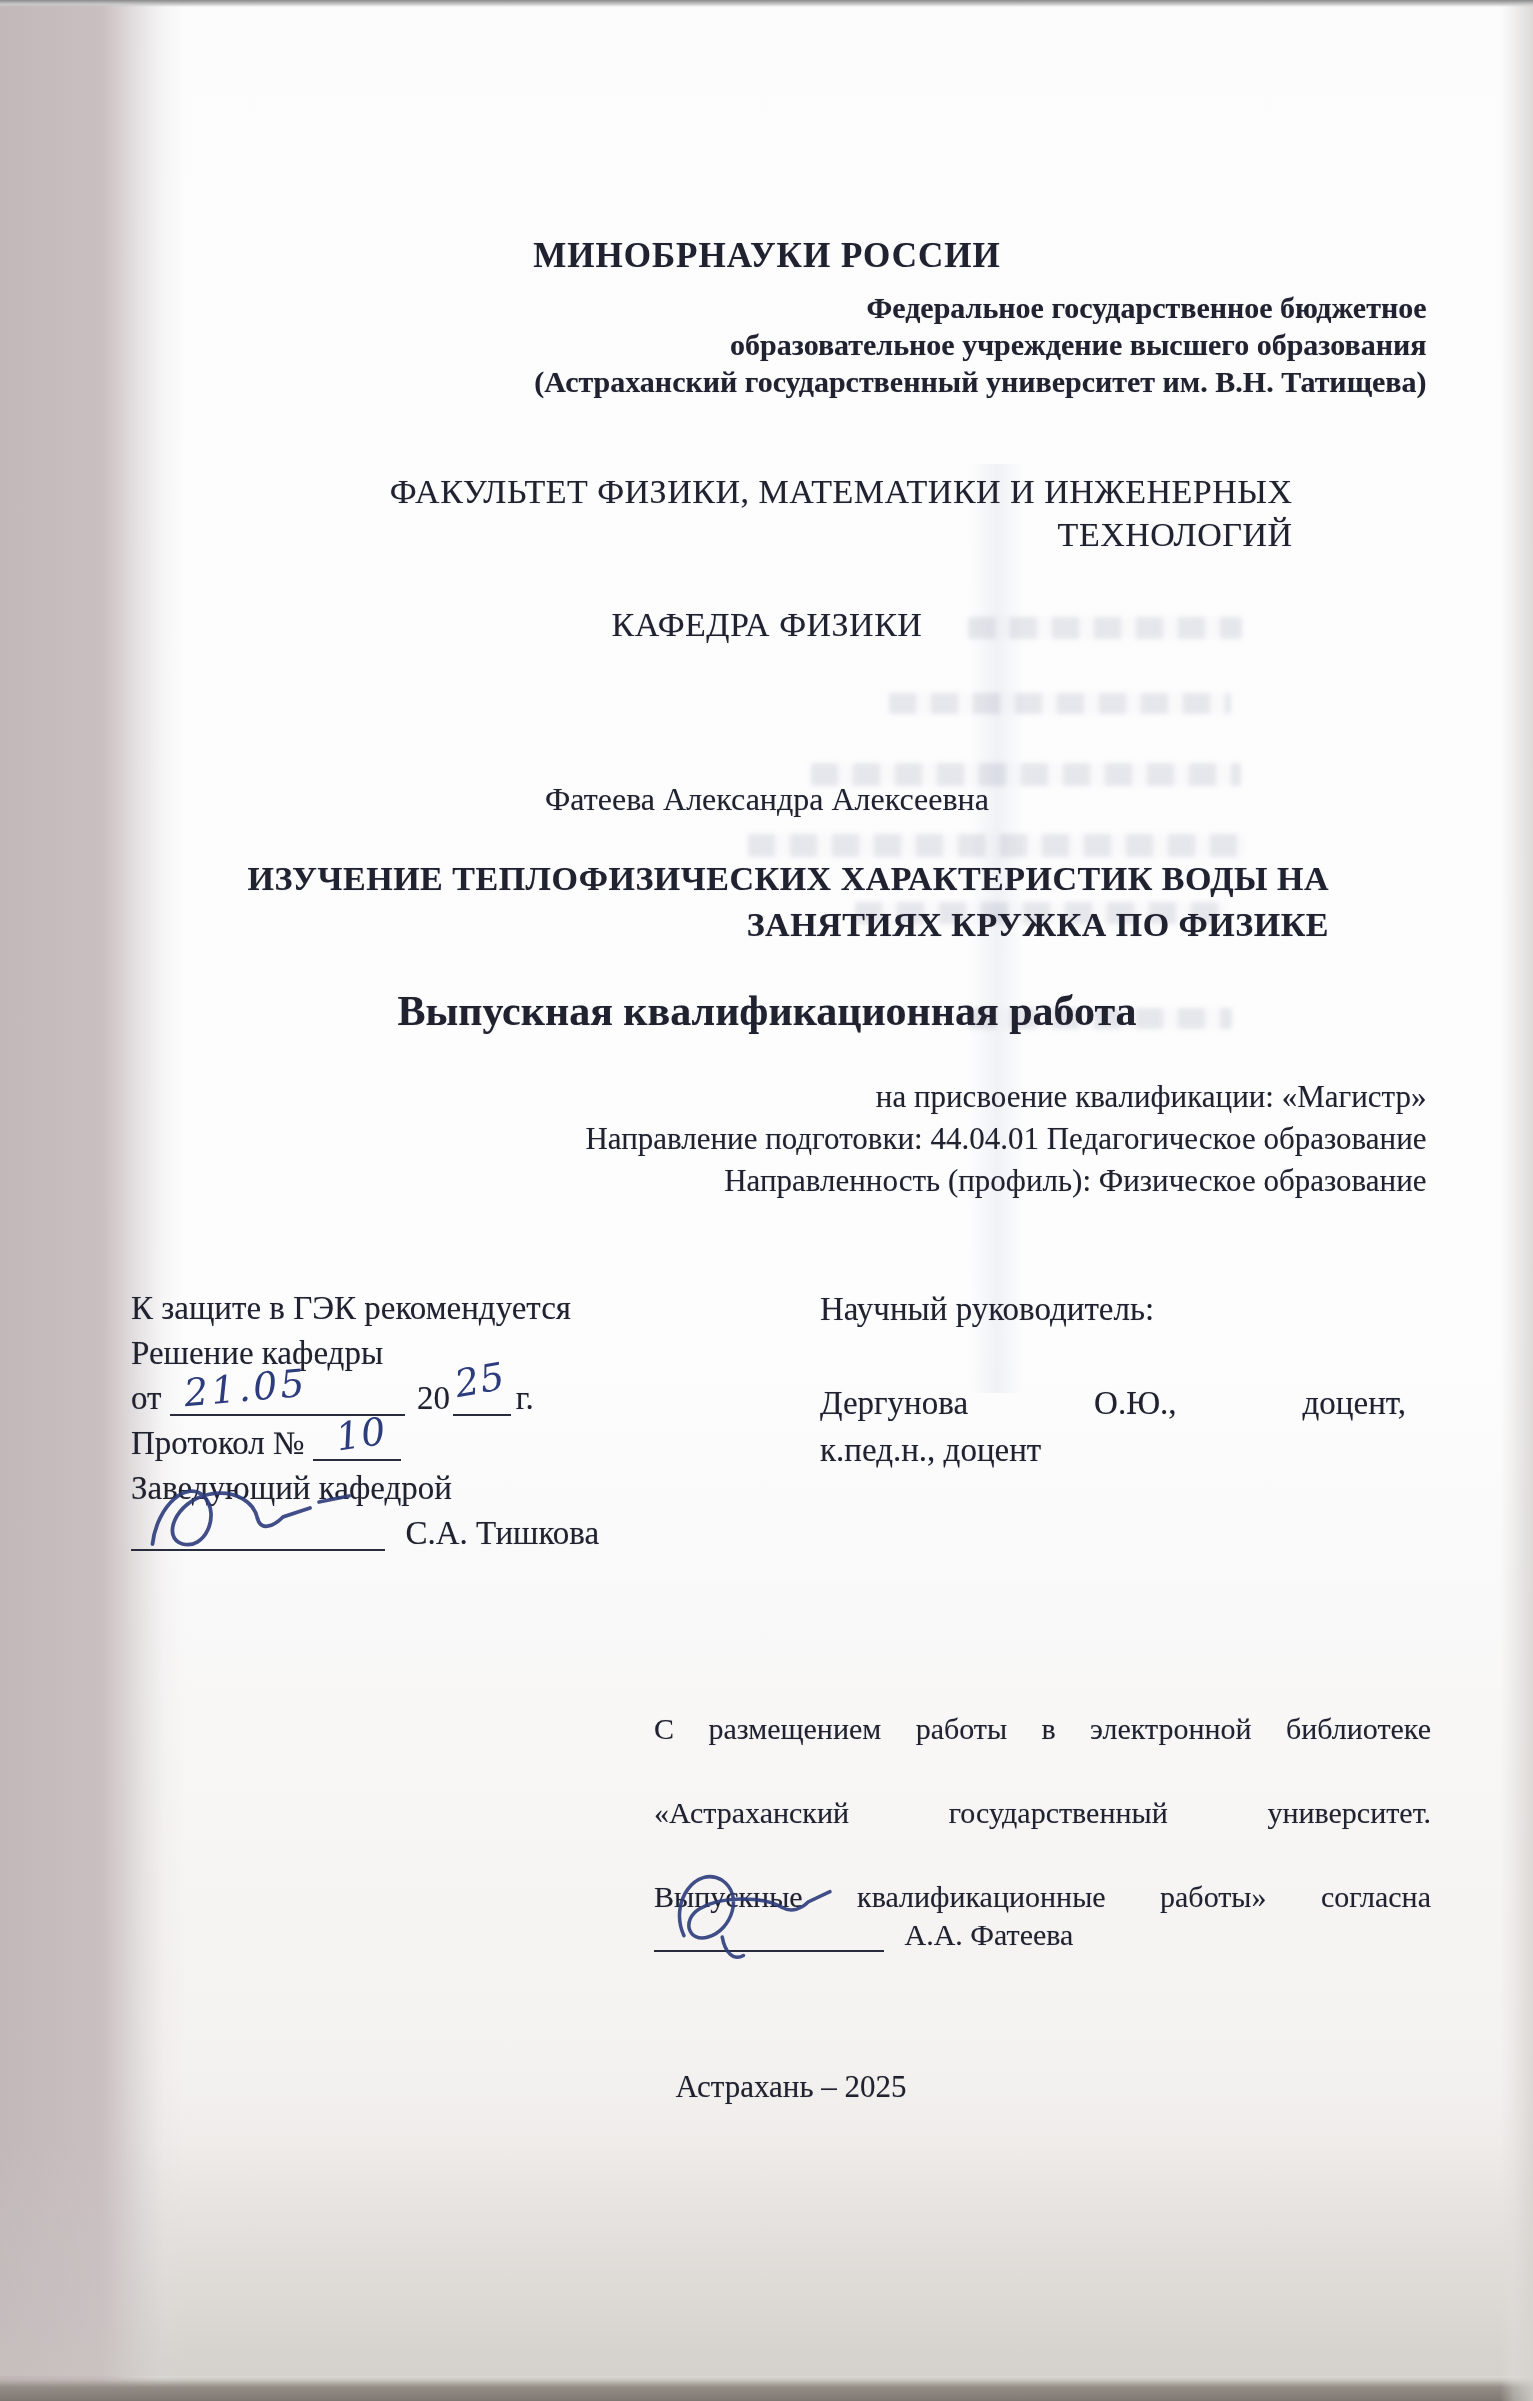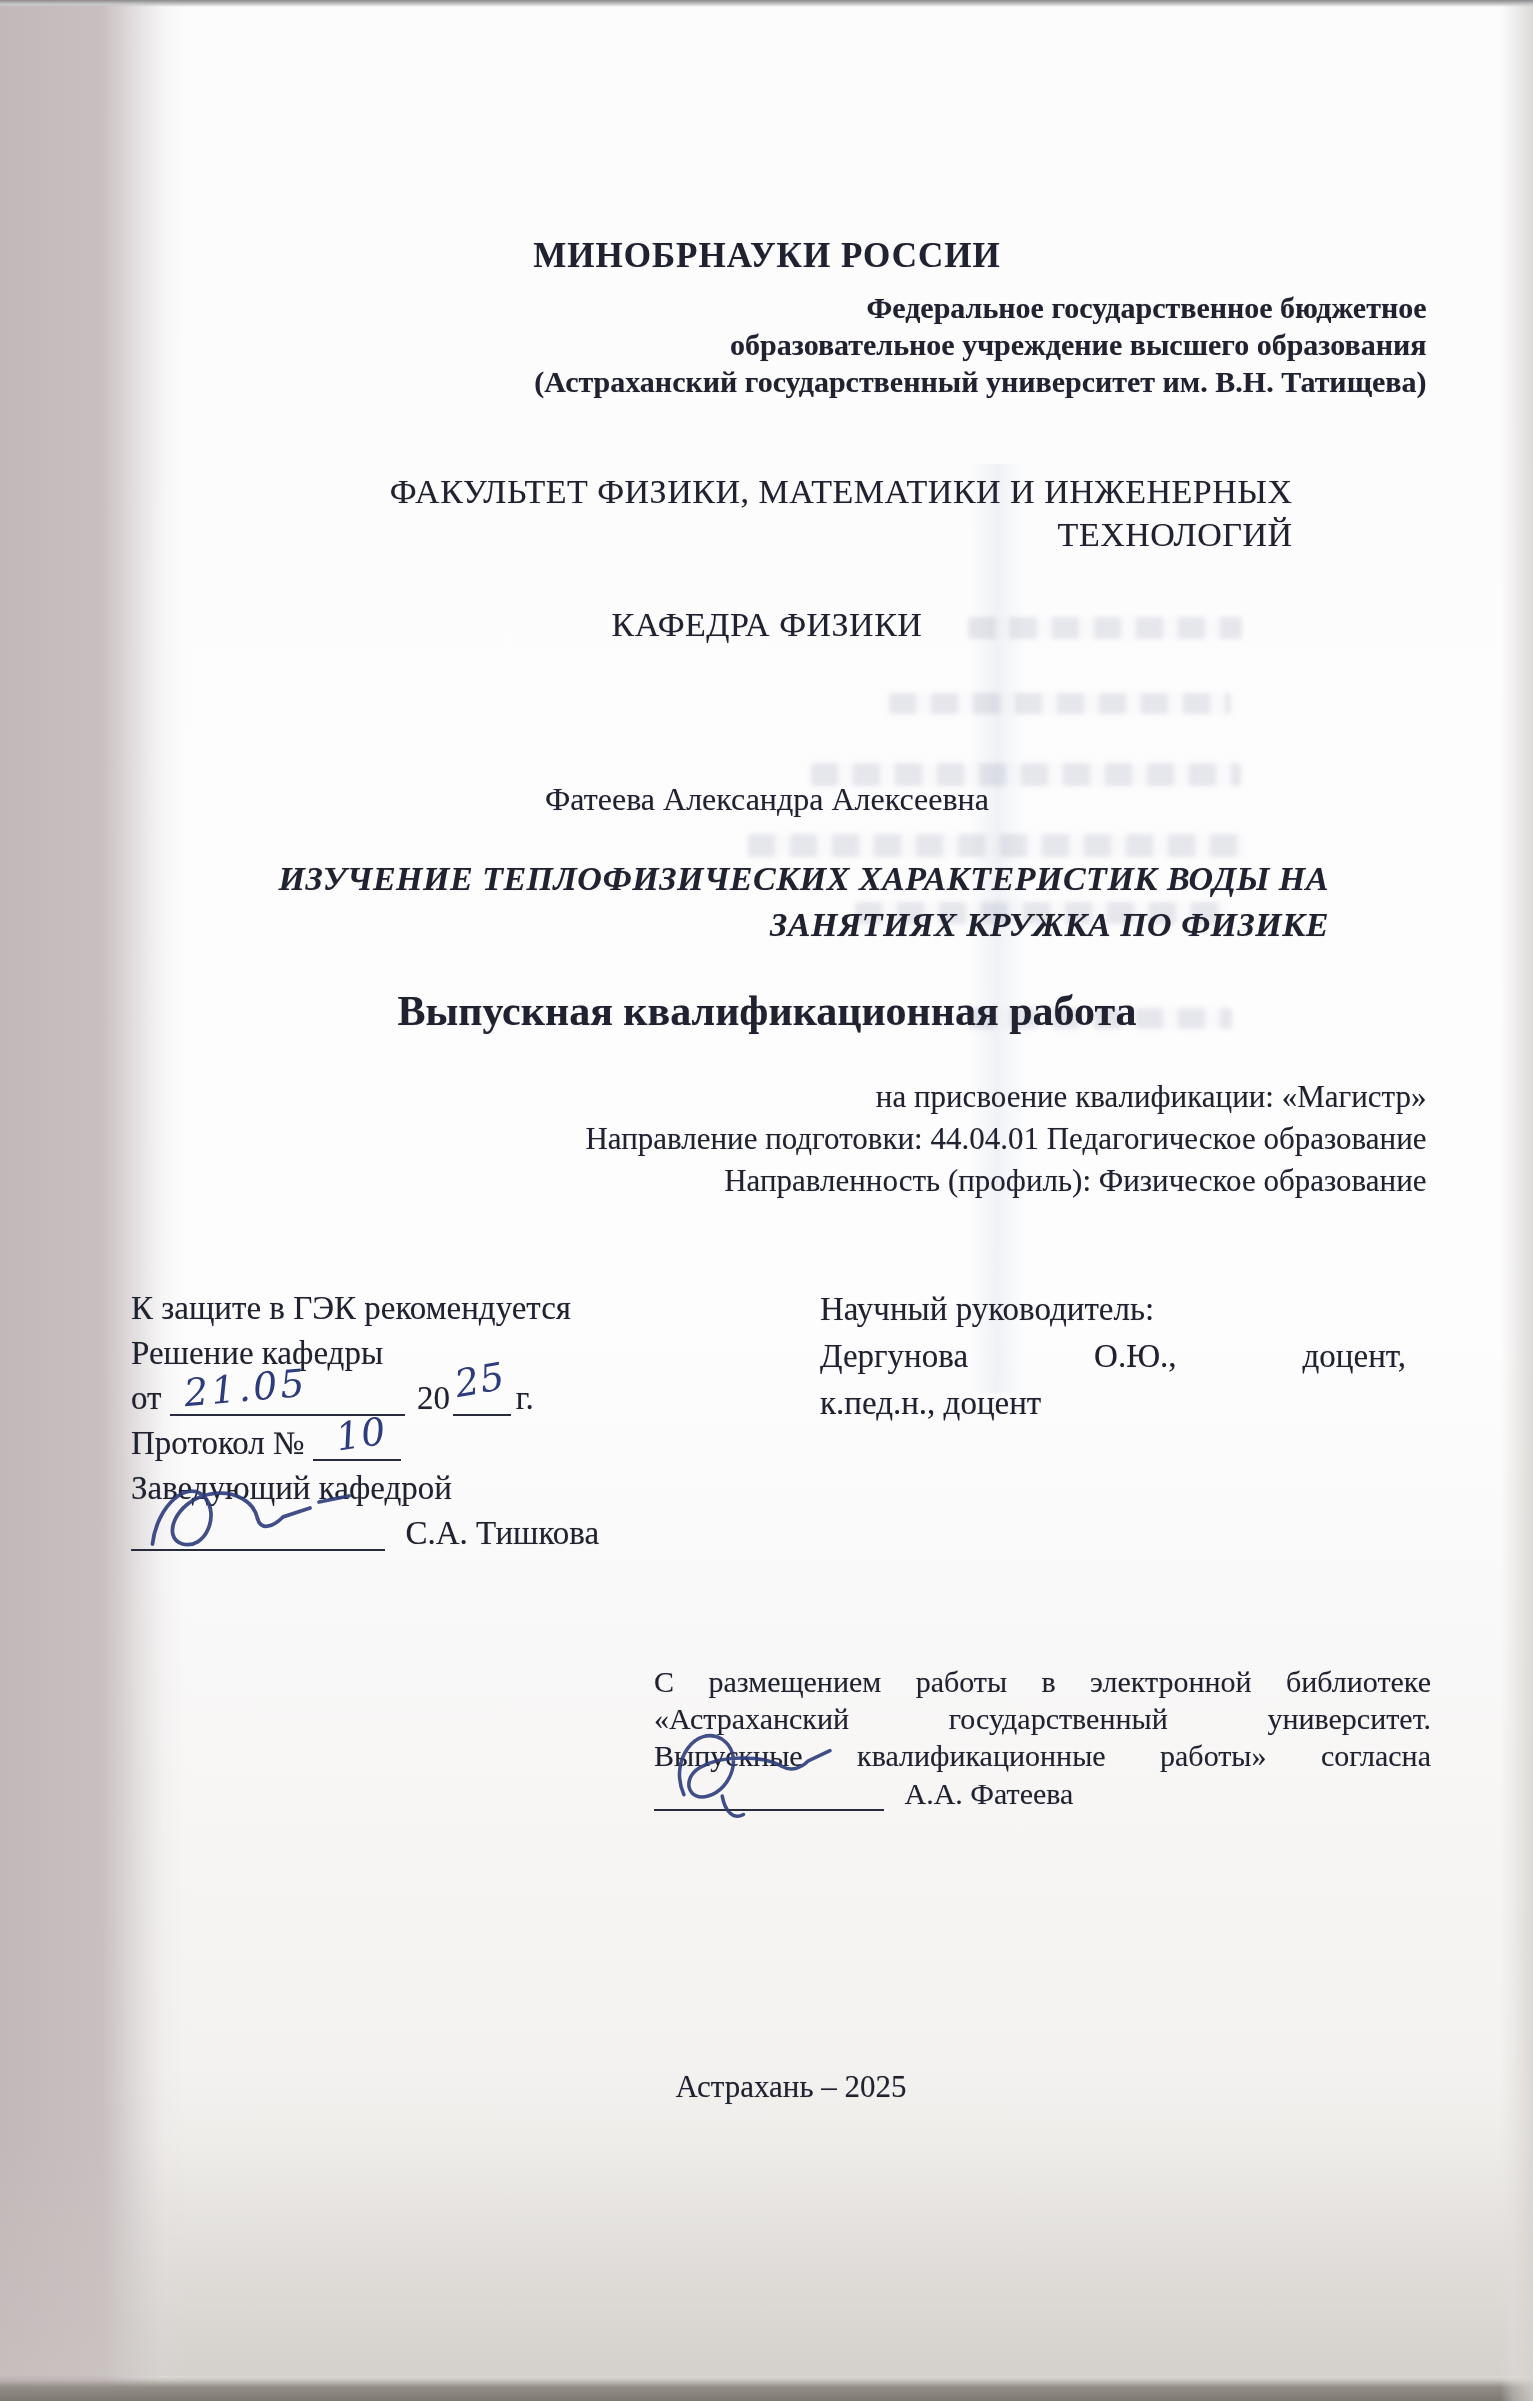--- a/index.html
+++ b/index.html
@@ -29,28 +29,28 @@
   .ghost{position:absolute;filter:blur(2.9px);border-radius:2.9px;
     background:repeating-linear-gradient(90deg,rgba(80,85,115,0.13) 0 27px,rgba(80,85,115,0.02) 27px 42px);}
   
   .center{position:absolute;left:50%;transform:translateX(-50%);text-align:center;white-space:nowrap;}
   .center-wrap{position:absolute;left:50%;transform:translateX(-50%);text-align:right;}
   .ministry{top:208px;font-size:35px;font-weight:bold;letter-spacing:1px;margin-top:28px;}
   .institution{top:289px;font-size:30px;font-weight:bold;line-height:37px;width:1319px;}
   .faculty{top:470px;font-size:34px;line-height:43px;width:1051px;letter-spacing:0.5px;}
   .department{top:606px;font-size:34px;letter-spacing:0.5px;}
   .author{top:733px;font-size:32px;margin-top:48px;}
-  .title{top:856px;font-size:34px;font-weight:bold;line-height:46px;width:1124px;letter-spacing:0.5px;font-style:italic;}
+  .title{top:856px;font-size:34px;font-weight:bold;line-height:46px;width:1124px;letter-spacing:0.5px;}
   .worktype{top:987px;font-size:42px;font-weight:bold;text-align:center;}
   .qual{top:1076px;font-size:31px;line-height:42px;width:1319px;}
   .approval{position:absolute;top:1286px;left:131px;width:684px;font-size:33px;line-height:45px;}
   .supervisor{position:absolute;top:1286px;left:820px;width:586px;font-size:33px;line-height:47px;}
   .consent{position:absolute;top:1663px;left:654px;width:777px;font-size:30px;line-height:37px;}
   .footer{top:2069px;font-size:31px;margin-left:24px;}
-  .justify{text-align:justify;text-align-last:justify;}
+  .justify{text-align:justify;text-align-last:justify;margin-top:47px;}
   
   .uline{display:inline-block;position:relative;border-bottom:2.4px solid #272b3b;
     vertical-align:-6.8px;height:35px;}
   .w480{width:235px;margin:0 11.7px 0 8.8px;}
   .w120{width:58px;margin:0 4.9px 0 2.9px;}
   .w180{width:88px;margin-left:8.8px;}
   .w520{width:254px;}
   .w470{width:230px;}
   .hand{position:absolute;left:13.7px;bottom:2.9px;white-space:nowrap;
     font-family:"DejaVu Serif","Liberation Serif",serif;font-style:italic;

